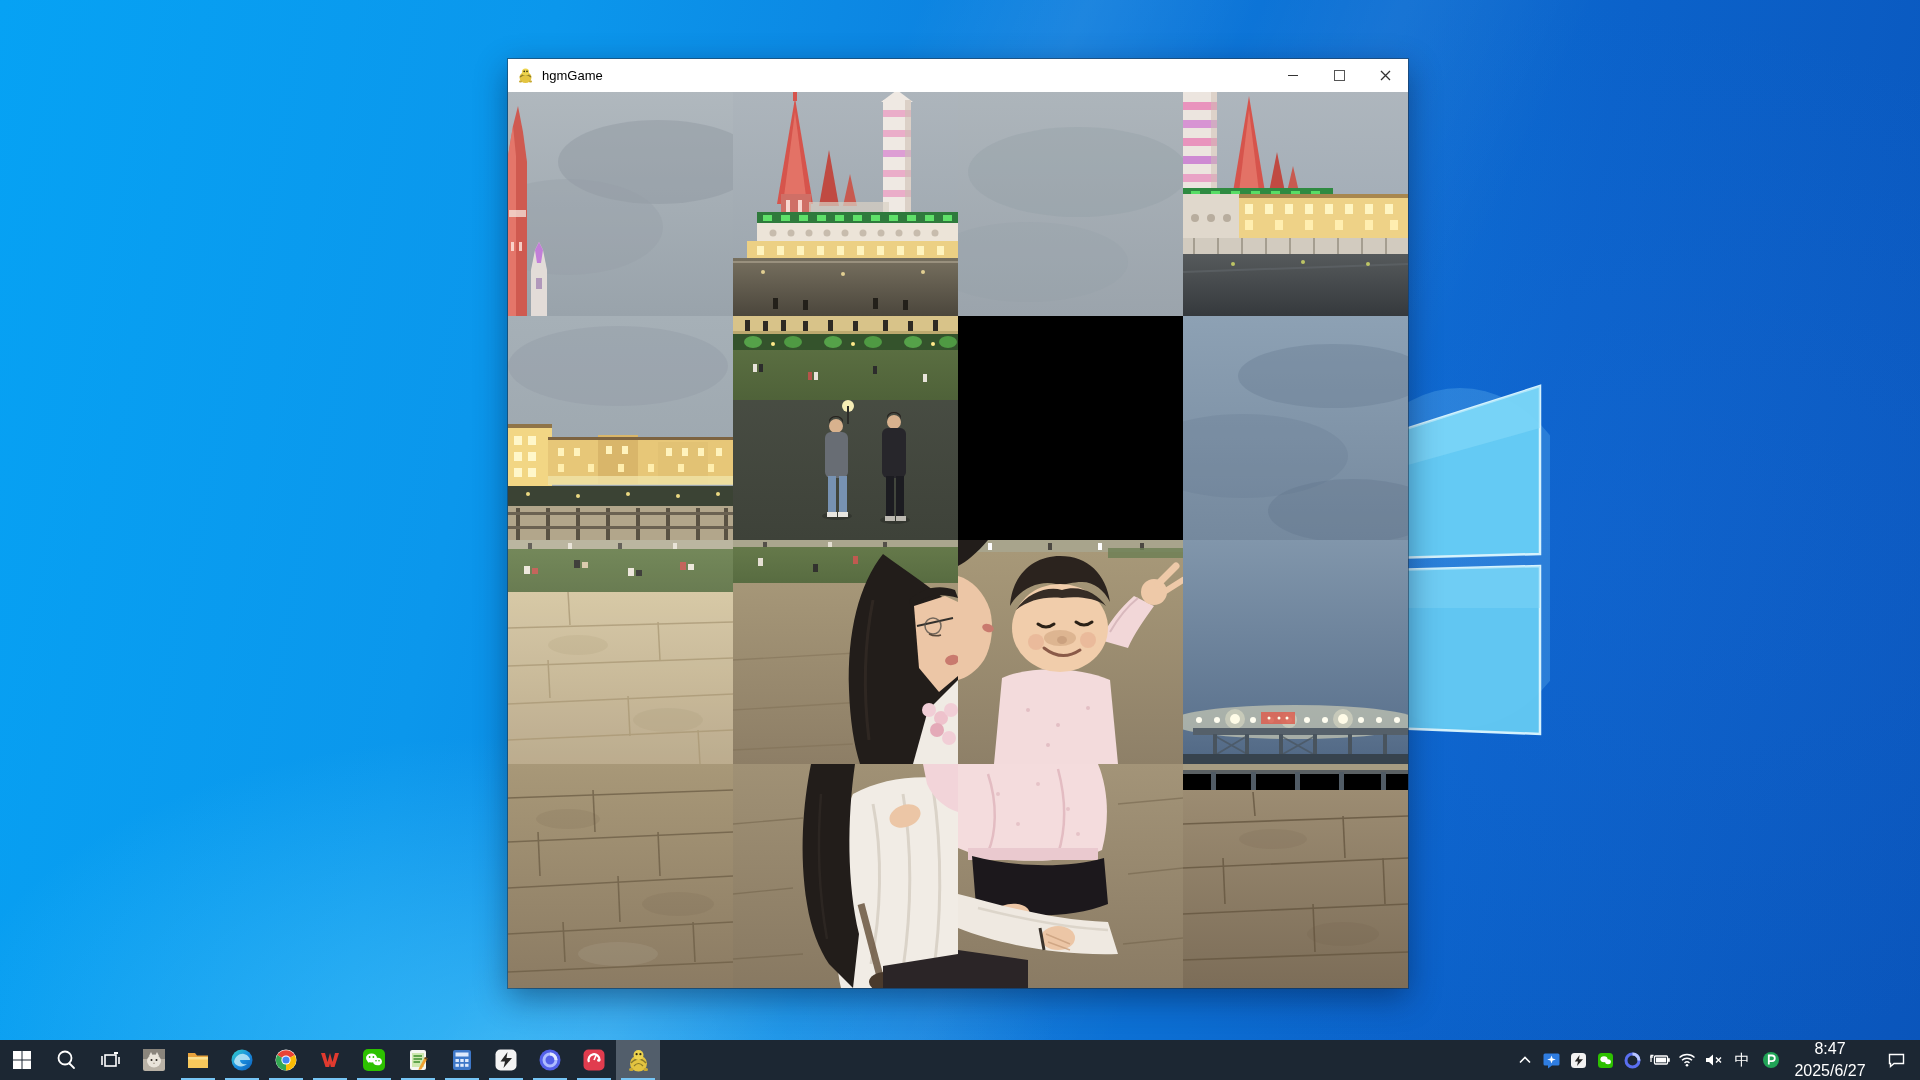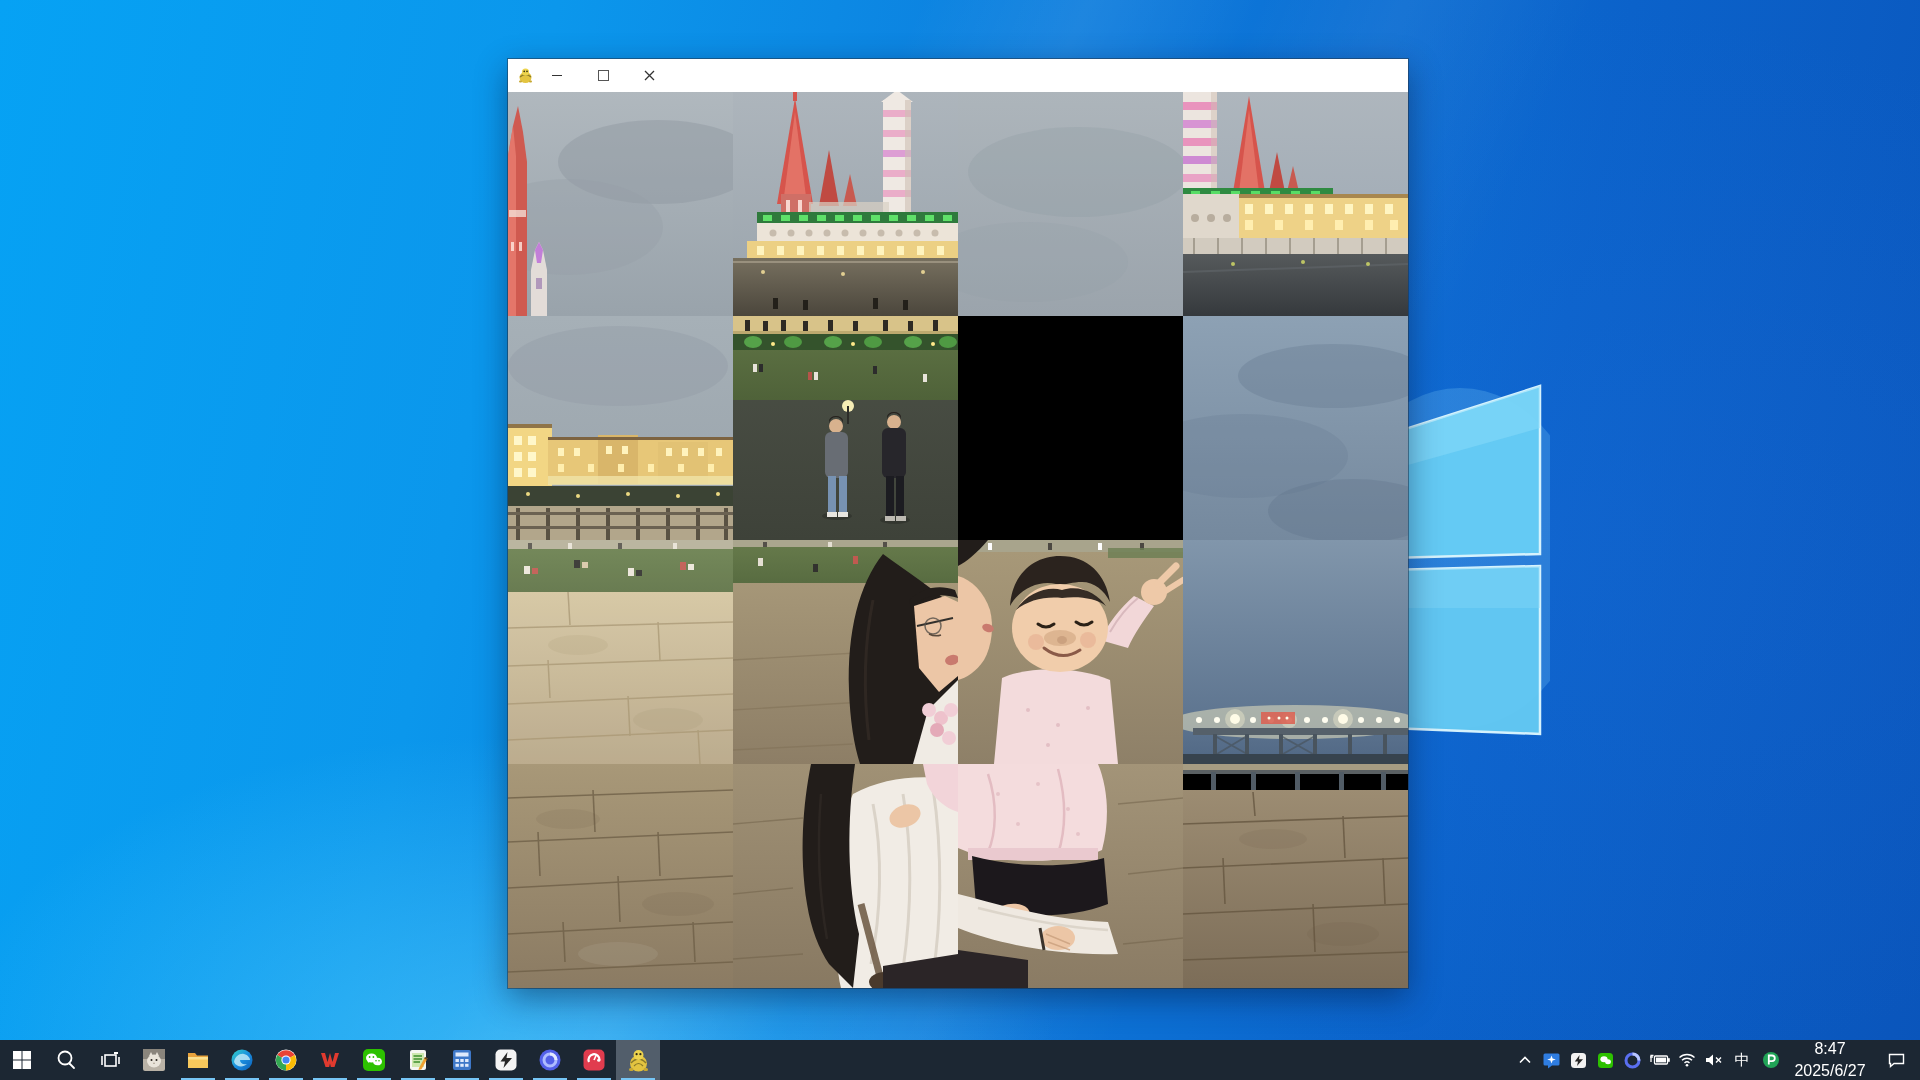--- a/index.html
+++ b/index.html
@@ -61,20 +61,21 @@
     <div class="titlebar">
       <svg class="title-ico" viewBox="0 0 17 17">
         <ellipse cx="8.5" cy="10.5" rx="6" ry="5.5" fill="#e3c440"></ellipse>
         <path d="M3,10 Q8.5,5 14,10" fill="none" stroke="#8a7a28" stroke-width="1.2"></path>
         <circle cx="8.5" cy="5" r="3.6" fill="#edd44e"></circle>
         <circle cx="7.2" cy="4.4" r=".8" fill="#2e2a12"></circle>
         <circle cx="10" cy="4.4" r=".8" fill="#2e2a12"></circle>
         <rect x="2" y="13.5" width="3" height="2" rx="1" fill="#c7a832"></rect>
         <rect x="12" y="13.5" width="3" height="2" rx="1" fill="#c7a832"></rect>
       </svg>
+      <span class="title-txt">hgmGame</span>
       <div class="caption-btns">
         <div class="cap">
             <div class="glyph-min"></div>
           </div>
         <div class="cap">
             <div class="glyph-max"></div>
           </div>
         <div class="cap">
           <svg width="11" height="11" viewBox="0 0 11 11">
             <path d="M1,1 L10,10 M10,1 L1,10" stroke="#333" stroke-width="1.3"></path>

